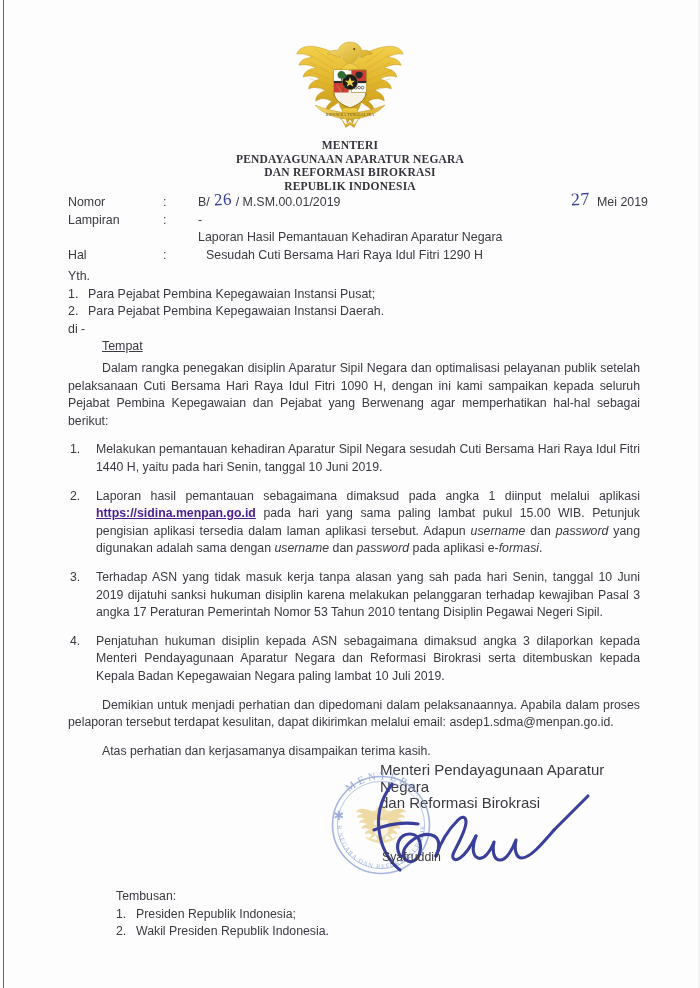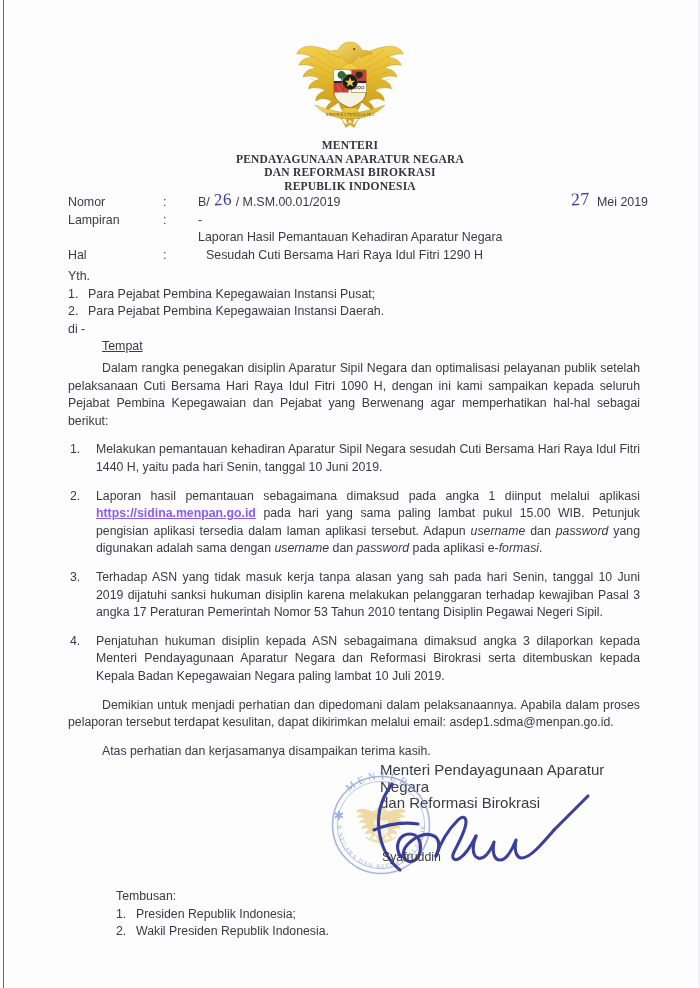--- a/index.html
+++ b/index.html
@@ -165,21 +165,21 @@
     text-align: justify;
   }
   ol.numbered > li .li-num {
     position: absolute;
     left: 2px;
     top: 0;
   }
   .link-url {
     font-weight: bold;
     text-decoration: underline;
-    color: #8b5cf6;
+    color: #4c1d95;
   }
   .ital {
     font-style: italic;
   }
 
   
   .signature {
     position: absolute;
     left: 380px;
     top: 762px;

